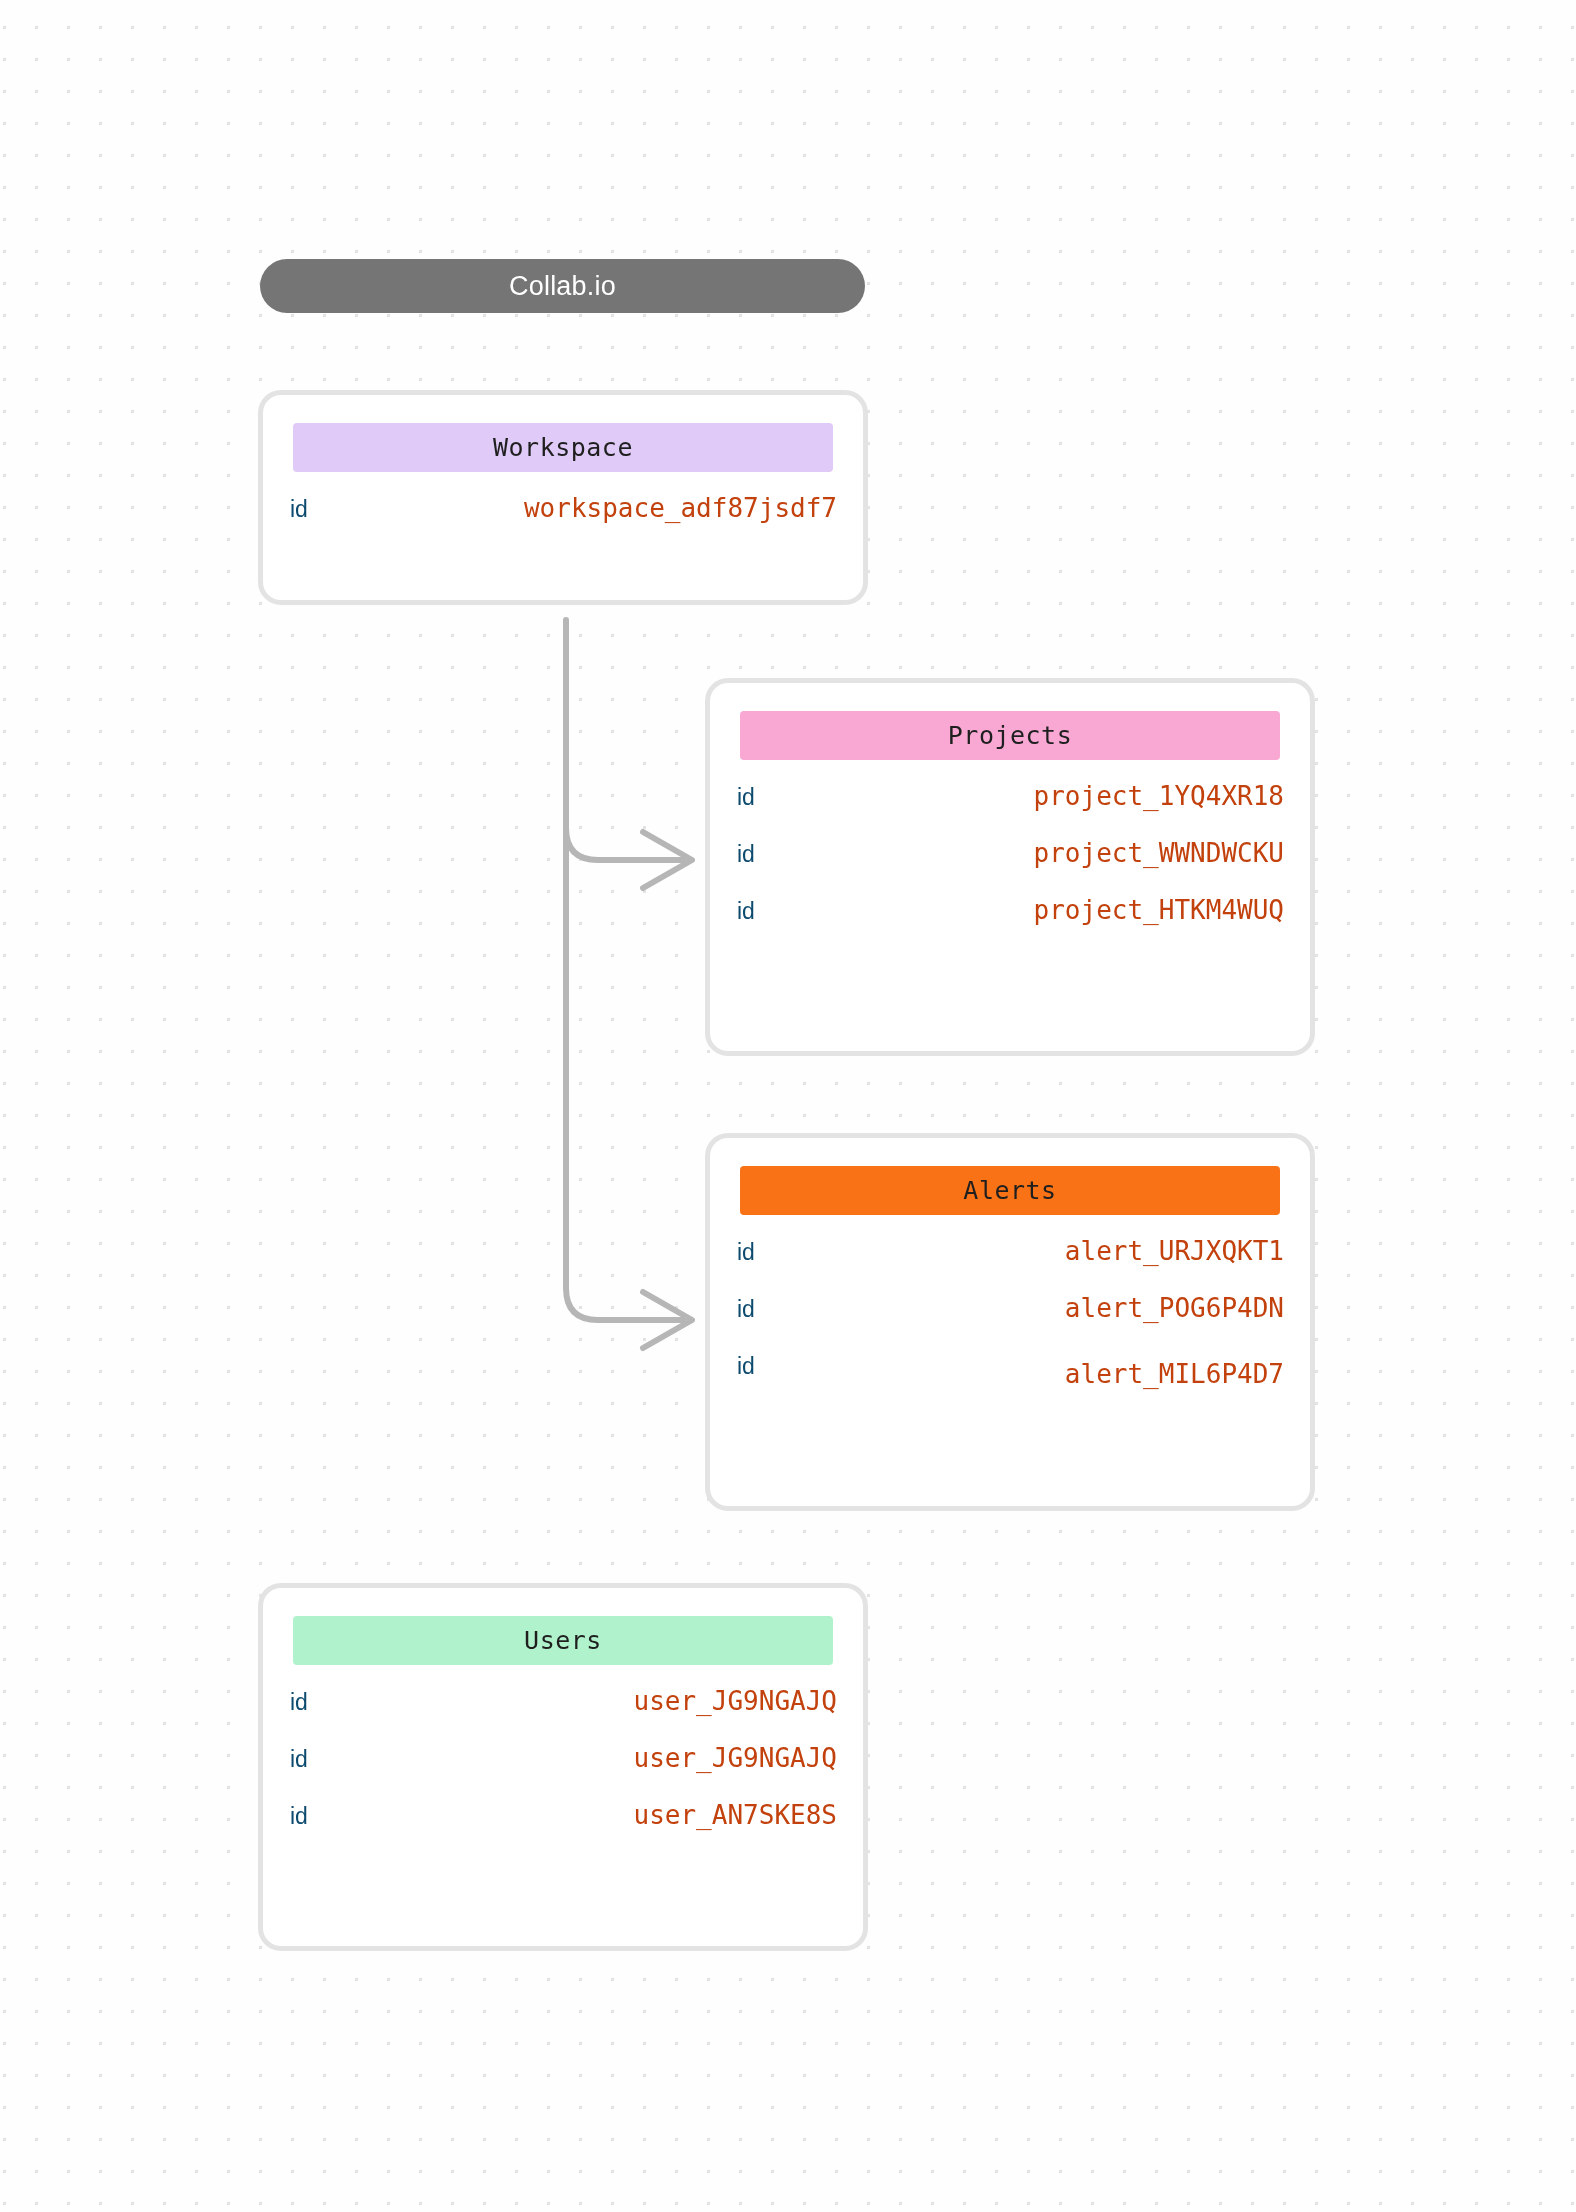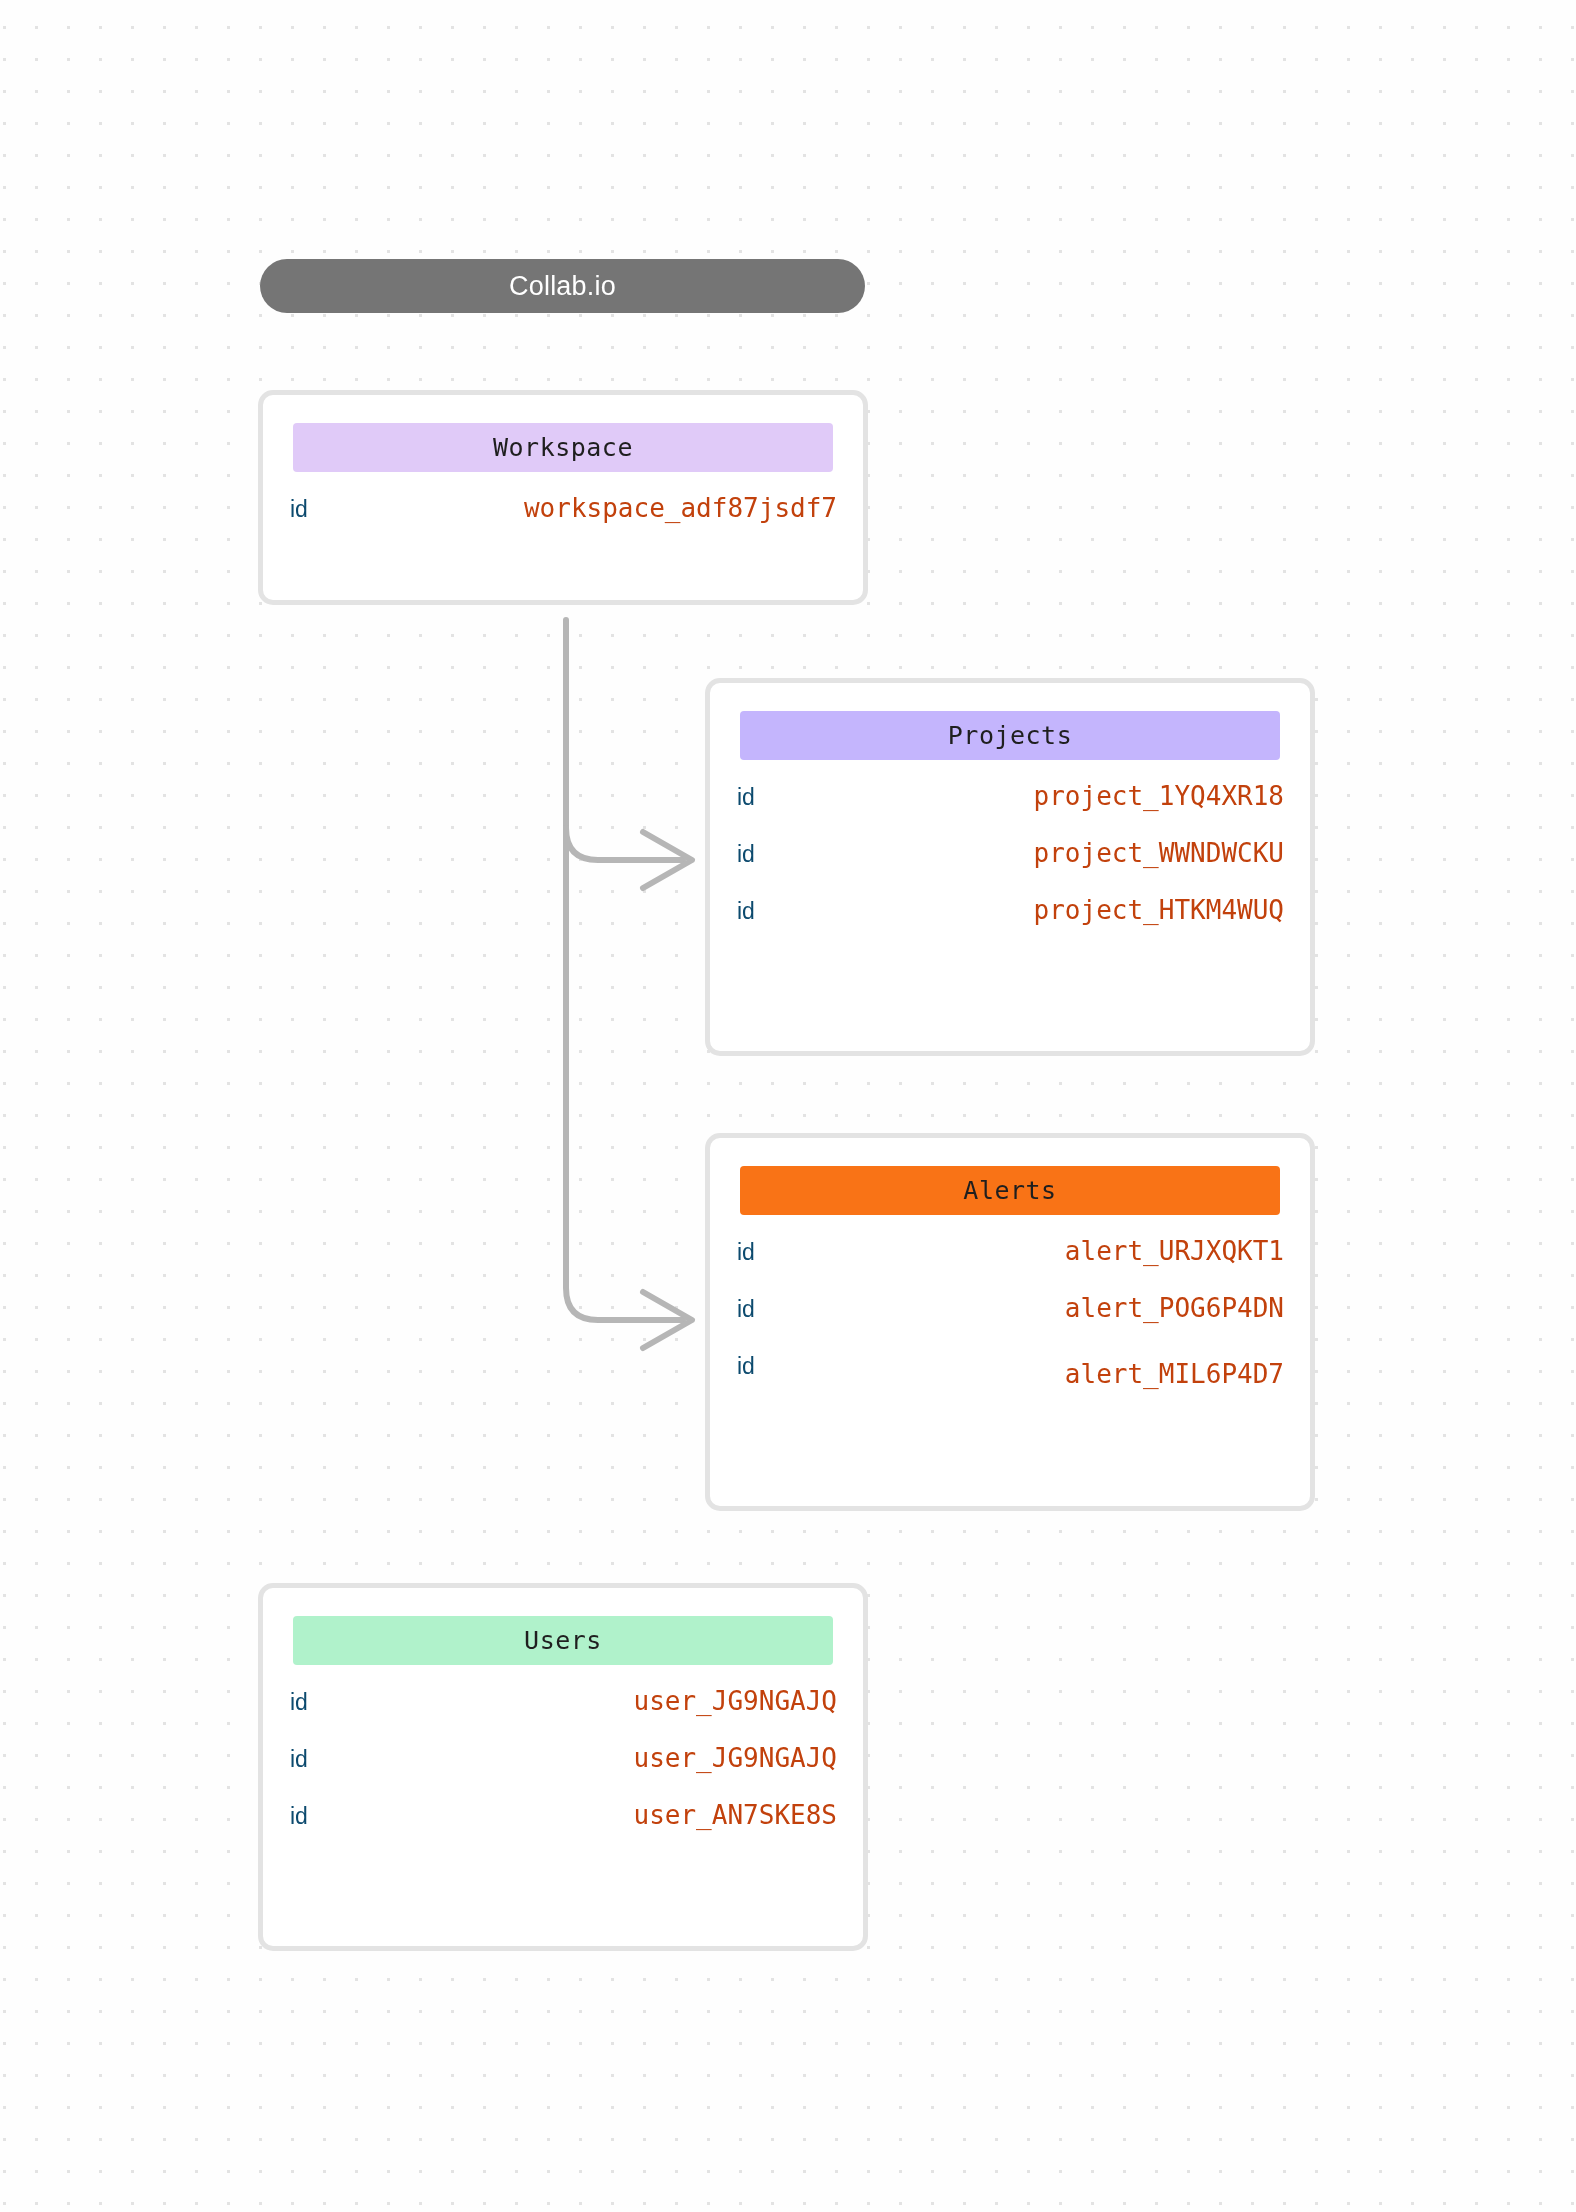--- a/index.html
+++ b/index.html
@@ -37,21 +37,21 @@
     font-size: 27px;
     font-family: "Liberation Sans", sans-serif;
     letter-spacing: 0.2px;
   }
 
   
   .card {
     position: absolute;
     background: #ffffff;
     border: 5px solid #e3e3e3;
-    border-radius: 15px;
+    border-radius: 23px;
     box-sizing: border-box;
   }
   .card-header {
     position: absolute;
     left: 30px;
     right: 30px;
     top: 28px;
     height: 49px;
     border-radius: 4px;
     display: flex;
@@ -90,21 +90,21 @@
   }
   .row.offset .val { position: relative; top: 9px; }
 
   
   #card-workspace { left: 258px;  top: 390px;  width: 610px; height: 215px; }
   #card-projects  { left: 705px;  top: 678px;  width: 610px; height: 378px; }
   #card-alerts    { left: 705px;  top: 1133px; width: 610px; height: 378px; }
   #card-users     { left: 258px;  top: 1583px; width: 610px; height: 368px; padding-left: 48px; }
 
   #card-workspace .card-header { background: #e0caf8; }
-  #card-projects  .card-header { background: #c4b5fd; }
+  #card-projects  .card-header { background: #f9a8d4; }
   #card-alerts    .card-header { background: #f97316; }
   #card-users     .card-header { background: #b0f2cb; }
 
   
   #connectors {
     position: absolute;
     left: 0; top: 0;
     width: 1576px;
     height: 2212px;
     pointer-events: none;

